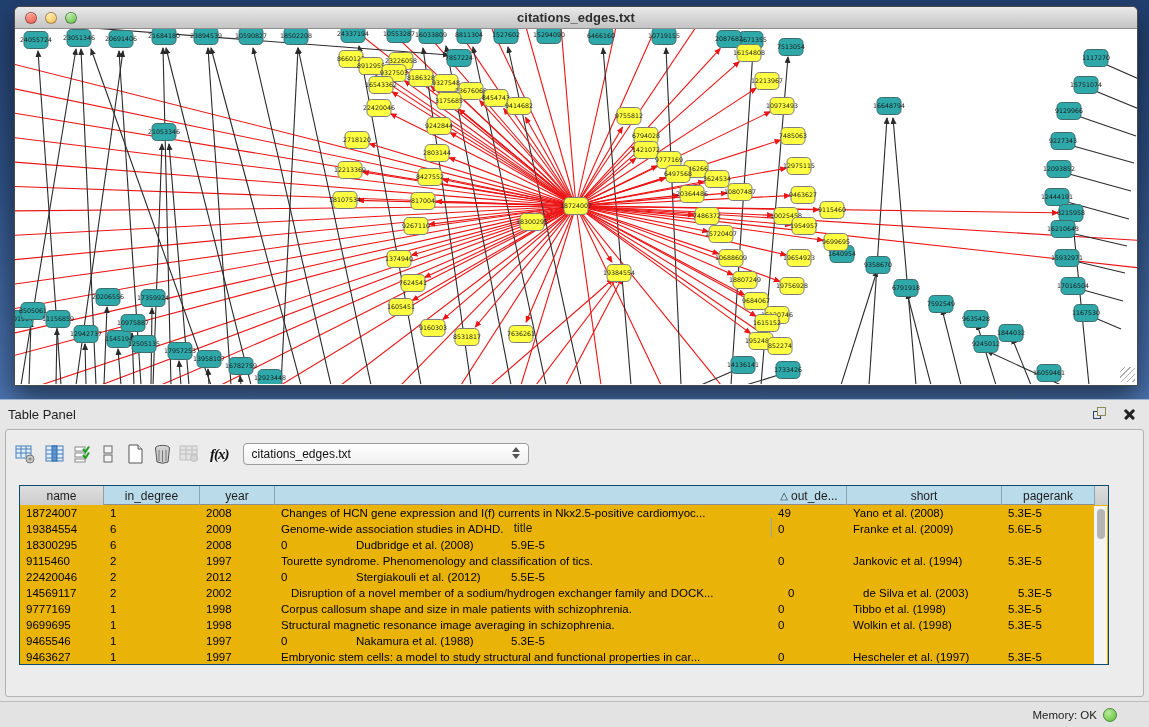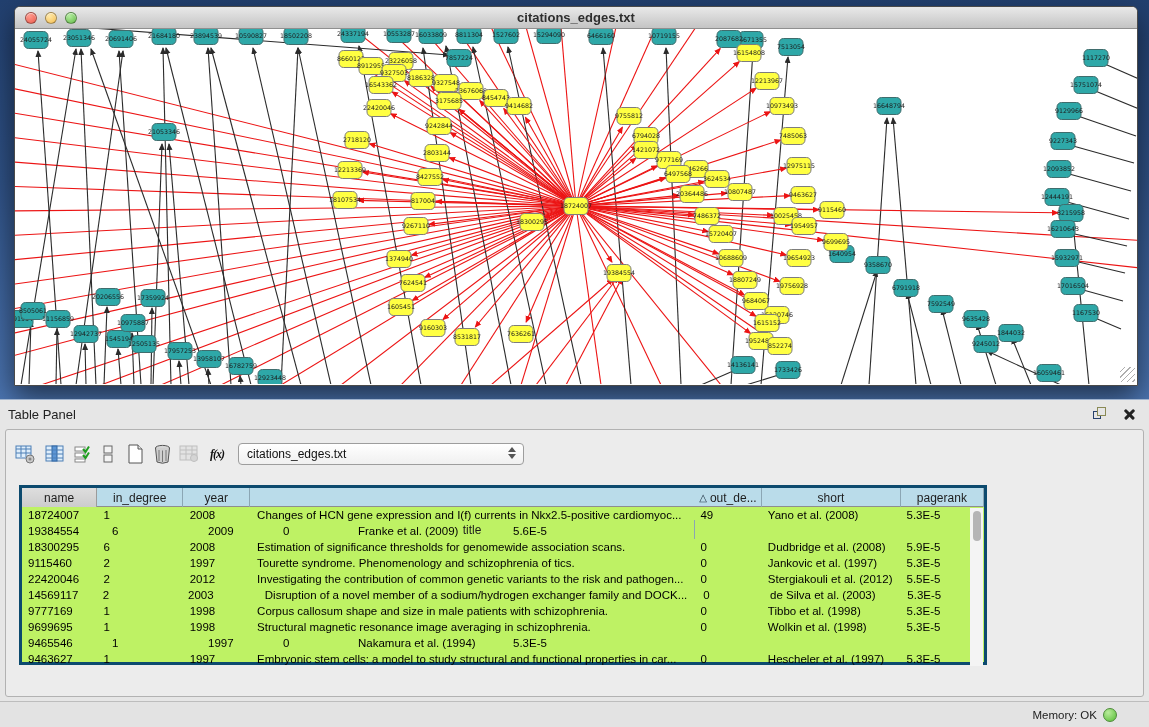--- a/index.html
+++ b/index.html
@@ -37,32 +37,32 @@
   .close-btn { position:absolute; right:12px; top:6px; width:15px; height:15px; }
   .close-btn i { position:absolute; left:1px; top:6.5px; width:13px; height:2.6px; background:#222; border-radius:1px; }
   .close-btn i.a { transform:rotate(45deg); } .close-btn i.b { transform:rotate(-45deg); }
 
   .sub-panel { position:absolute; left:5px; top:29px; width:1139px; height:268px;
     background:#ececec; border:1px solid #b2b2b2; border-radius:3px; }
 
   .toolbar { position:absolute; left:8px; top:8px; height:32px; display:flex; align-items:center; }
   .tool { display:flex; align-items:center; justify-content:center; height:26px; cursor:default; }
   .tool svg { display:block; }
-  .fx { font-size:12px; font-style:italic; font-weight:bold; color:#111;
+  .fx { font-size:15px; font-style:italic; font-weight:bold; color:#111;
     font-family:"Liberation Serif", serif; letter-spacing:-1px; }
   .combo { position:relative; margin-left:14px; width:286px; height:22px;
     background:linear-gradient(180deg,#ffffff,#f0f0f0); border:1px solid #9d9d9d;
     border-radius:4px; font-size:12px; color:#111; line-height:20px; padding-left:8px; }
   .combo .arrows { position:absolute; right:7px; top:3px; width:9px; height:16px;
     display:flex; flex-direction:column; align-items:center; gap:2px; }
   .combo .up    { width:0; height:0; border-left:4px solid transparent; border-right:4px solid transparent; border-bottom:5px solid #555; }
   .combo .down  { width:0; height:0; border-left:4px solid transparent; border-right:4px solid transparent; border-top:5px solid #555; }
 
-  .tbl { position:absolute; left:13px; top:55px; width:968px; height:180px;
-    background:#bef264; border:3px solid #0c4a6e; font-size:11.5px; color:#000; }
+  .tbl { position:absolute; left:13px; top:55px; width:1090px; height:180px;
+    background:#eab308; border:1px solid #0c4a6e; font-size:11.5px; color:#000; }
   .thead { display:flex; height:19px; border-bottom:1px solid #8e8e8e;
     background:#badcea; }
   .th { display:flex; align-items:center; justify-content:center; height:19px;
     border-right:1px solid #8ba6b4; font-size:12px; color:#1d1d1d; overflow:hidden; white-space:nowrap; }
   .th.gray { background:linear-gradient(180deg,#dedede,#cccccc); border-right-color:#9b9b9b; }
   .th .sortmark { font-size:10px; margin-right:3px; color:#234; }
   .scroll-stub { height:19px; background:linear-gradient(180deg,#dedede,#cccccc); flex:1; }
   .tr { display:flex; height:16px; }
   .td { height:16px; line-height:16px; padding-left:6px; overflow:hidden;
     white-space:nowrap; border-right:0; }
@@ -833,55 +833,54 @@
             <div class="td" style="width: 75px;">2008</div>
             <div class="td" style="width: 497px;">Changes of HCN gene expression and I(f) currents in Nkx2.5-positive cardiomyoc...</div>
             <div class="td" style="width: 75px;">49</div>
             <div class="td" style="width: 155px;">Yano et al. (2008)</div>
             <div class="td" style="width: 93px;">5.3E-5</div>
           </div>
           <div class="tr">
             <div class="td" style="width: 84px;">19384554</div>
             <div class="td" style="width: 96px;">6</div>
             <div class="td" style="width: 75px;">2009</div>
+            <div class="td" style="width: 497px;">Genome-wide association studies in ADHD.</div>
             <div class="td" style="width: 75px;">0</div>
             <div class="td" style="width: 155px;">Franke et al. (2009)</div>
             <div class="td" style="width: 93px;">5.6E-5</div>
           </div>
           <div class="tr">
             <div class="td" style="width: 84px;">18300295</div>
             <div class="td" style="width: 96px;">6</div>
             <div class="td" style="width: 75px;">2008</div>
-            <div class="td" style="width: 497px;">Estimation of significance thresholds for genomewide association scans.</div>
             <div class="td" style="width: 75px;">0</div>
             <div class="td" style="width: 155px;">Dudbridge et al. (2008)</div>
             <div class="td" style="width: 93px;">5.9E-5</div>
           </div>
           <div class="tr">
             <div class="td" style="width: 84px;">9115460</div>
             <div class="td" style="width: 96px;">2</div>
             <div class="td" style="width: 75px;">1997</div>
-            <div class="td" style="width: 497px;">Tourette syndrome. Phenomenology and schizophrenia of tics.</div>
+            <div class="td" style="width: 497px;">Tourette syndrome. Phenomenology and classification of tics.</div>
             <div class="td" style="width: 75px;">0</div>
-            <div class="td" style="width: 155px;">Jankovic et al. (1997)</div>
+            <div class="td" style="width: 155px;">Jankovic et al. (1994)</div>
             <div class="td" style="width: 93px;">5.3E-5</div>
           </div>
           <div class="tr">
             <div class="td" style="width: 84px;">22420046</div>
             <div class="td" style="width: 96px;">2</div>
             <div class="td" style="width: 75px;">2012</div>
-            <div class="td" style="width: 497px;">Investigating the contribution of common genetic variants to the risk and pathogen...</div>
             <div class="td" style="width: 75px;">0</div>
             <div class="td" style="width: 155px;">Stergiakouli et al. (2012)</div>
             <div class="td" style="width: 93px;">5.5E-5</div>
           </div>
           <div class="tr">
             <div class="td" style="width: 84px;">14569117</div>
             <div class="td" style="width: 96px;">2</div>
-            <div class="td" style="width: 75px;">2003</div>
+            <div class="td" style="width: 75px;">2002</div>
             <div class="td" style="width: 497px; margin-left: 10px;">Disruption of a novel member of a sodium/hydrogen exchanger family and DOCK...</div>
             <div class="td" style="width: 75px;">0</div>
             <div class="td" style="width: 155px;">de Silva et al. (2003)</div>
             <div class="td" style="width: 93px;">5.3E-5</div>
           </div>
           <div class="tr">
             <div class="td" style="width: 84px;">9777169</div>
             <div class="td" style="width: 96px;">1</div>
             <div class="td" style="width: 75px;">1998</div>
             <div class="td" style="width: 497px;">Corpus callosum shape and size in male patients with schizophrenia.</div>
@@ -896,21 +895,21 @@
             <div class="td" style="width: 497px;">Structural magnetic resonance image averaging in schizophrenia.</div>
             <div class="td" style="width: 75px;">0</div>
             <div class="td" style="width: 155px;">Wolkin et al. (1998)</div>
             <div class="td" style="width: 93px;">5.3E-5</div>
           </div>
           <div class="tr">
             <div class="td" style="width: 84px;">9465546</div>
             <div class="td" style="width: 96px;">1</div>
             <div class="td" style="width: 75px;">1997</div>
             <div class="td" style="width: 75px;">0</div>
-            <div class="td" style="width: 155px;">Nakamura et al. (1994)</div>
+            <div class="td" style="width: 155px;">Nakamura et al. (1988)</div>
             <div class="td" style="width: 93px;">5.3E-5</div>
           </div>
           <div class="tr">
             <div class="td" style="width: 84px;">9463627</div>
             <div class="td" style="width: 96px;">1</div>
             <div class="td" style="width: 75px;">1997</div>
             <div class="td" style="width: 497px;">Embryonic stem cells: a model to study structural and functional properties in car...</div>
             <div class="td" style="width: 75px;">0</div>
             <div class="td" style="width: 155px;">Hescheler et al. (1997)</div>
             <div class="td" style="width: 93px;">5.3E-5</div>

